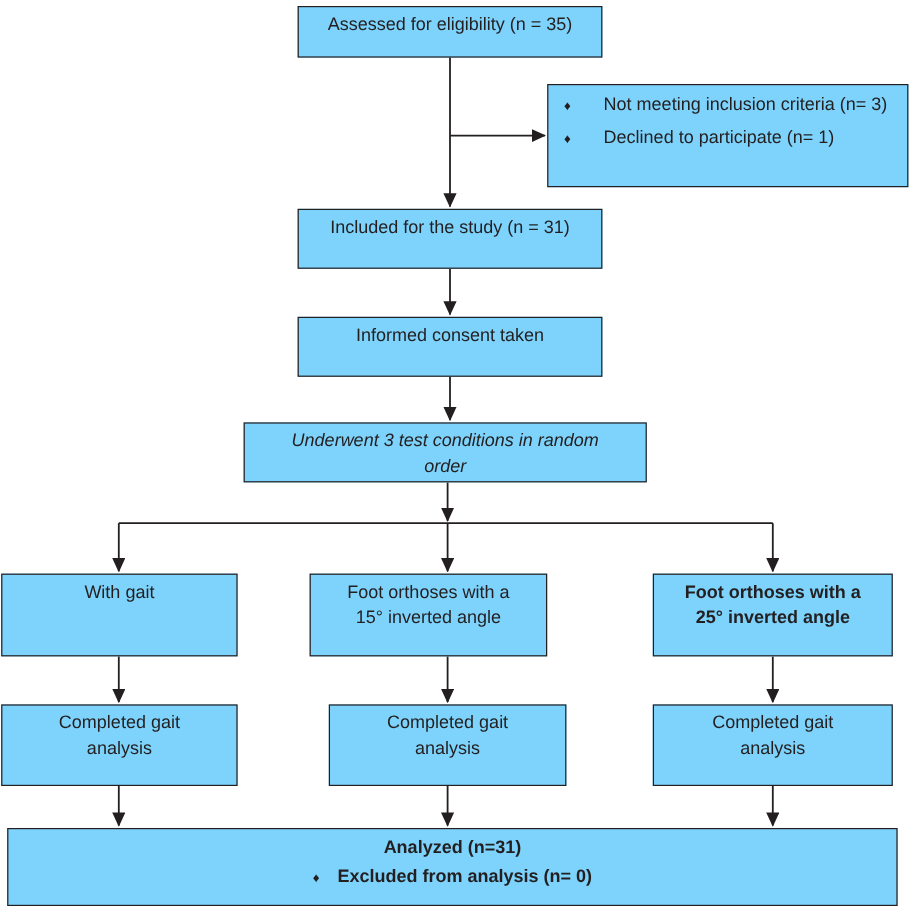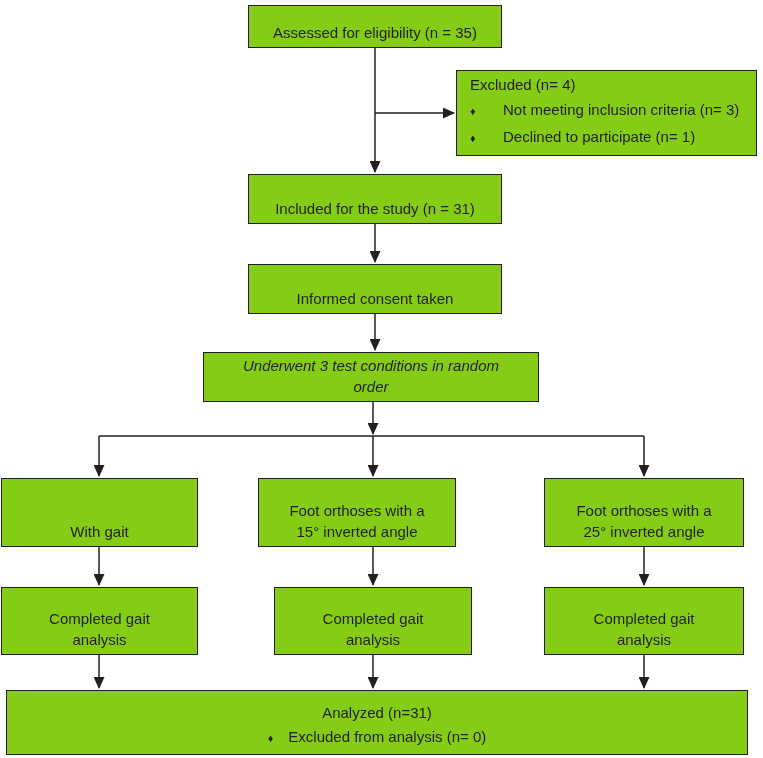--- a/index.html
+++ b/index.html
@@ -16,58 +16,58 @@
   svg.arrows {
     position: absolute;
     left: 0; top: 0;
     width: 763px; height: 758px;
     pointer-events: none;
   }
   .node {
     position: absolute;
     box-sizing: border-box;
     border: 1.5px solid #231f20;
-    background: #84cc16;
+    background: #7dd3fc;
     display: flex;
     flex-direction: column;
     align-items: center;
-    justify-content: flex-end;
+    justify-content: flex-start;
     text-align: center;
     padding: 4px 24px;
     line-height: 21px;
   }
   .node.left-align {
     align-items: flex-start;
     text-align: left;
     padding-left: 13px;
     padding-right: 6px;
     line-height: 25px;
   }
   .bullet-row { display: flex; align-items: baseline; }
   .bullet-row .bullet {
     display: inline-block;
     width: 33px;
     font-size: 11px;
     text-align: left;
   }
-  .node.centered-list { line-height: 24px; }
+  .node.centered-list { line-height: 24px; font-weight: bold; }
   .node.centered-list .bullet-row { justify-content: center; }
   .node.centered-list .bullet {
     width: auto;
     margin-right: 15px;
   }
   
   .n-assessed   { left: 248px; top: 5px;   width: 254px; height: 43px; }
   .n-excluded   { left: 456px; top: 70px;  width: 301px; height: 86px; }
   .n-included   { left: 248px; top: 174px; width: 254px; height: 50px; }
   .n-consent    { left: 248px; top: 264px; width: 254px; height: 50px; }
   .n-conditions { left: 203px; top: 352px; width: 336px; height: 50px; font-style: italic; }
   .n-shoes      { left: 1px;   top: 478px; width: 197px; height: 69px; }
   .n-orthoses15 { left: 258px; top: 478px; width: 198px; height: 69px; }
-  .n-orthoses25 { left: 544px; top: 478px; width: 200px; height: 69px; }
+  .n-orthoses25 { left: 544px; top: 478px; width: 200px; height: 69px; font-weight: bold; }
   .n-gait1      { left: 1px;   top: 587px; width: 197px; height: 68px; }
   .n-gait2      { left: 274px; top: 587px; width: 198px; height: 68px; }
   .n-gait3      { left: 544px; top: 587px; width: 200px; height: 68px; }
   .n-analyzed   { left: 6px;   top: 690px; width: 742px; height: 65px; }
 </style>
 </head>
 <body>
 
 <div class="canvas">
 
@@ -94,21 +94,20 @@
       <path d="M373,655 L373,688" marker-end="url(#arrowhead)"></path>
       <path d="M644,655 L644,688" marker-end="url(#arrowhead)"></path>
     </g>
   </svg>
 
   <div class="node n-assessed">
     <span>Assessed for eligibility (n = 35)</span>
   </div>
 
   <div class="node left-align n-excluded">
-    <div>Excluded (n= 4)</div>
     <div class="bullet-row">
       <span class="bullet">♦</span>
       <span>Not meeting inclusion criteria (n= 3)</span>
     </div>
     <div class="bullet-row">
       <span class="bullet">♦</span>
       <span>Declined to participate (n= 1)</span>
     </div>
   </div>
 

